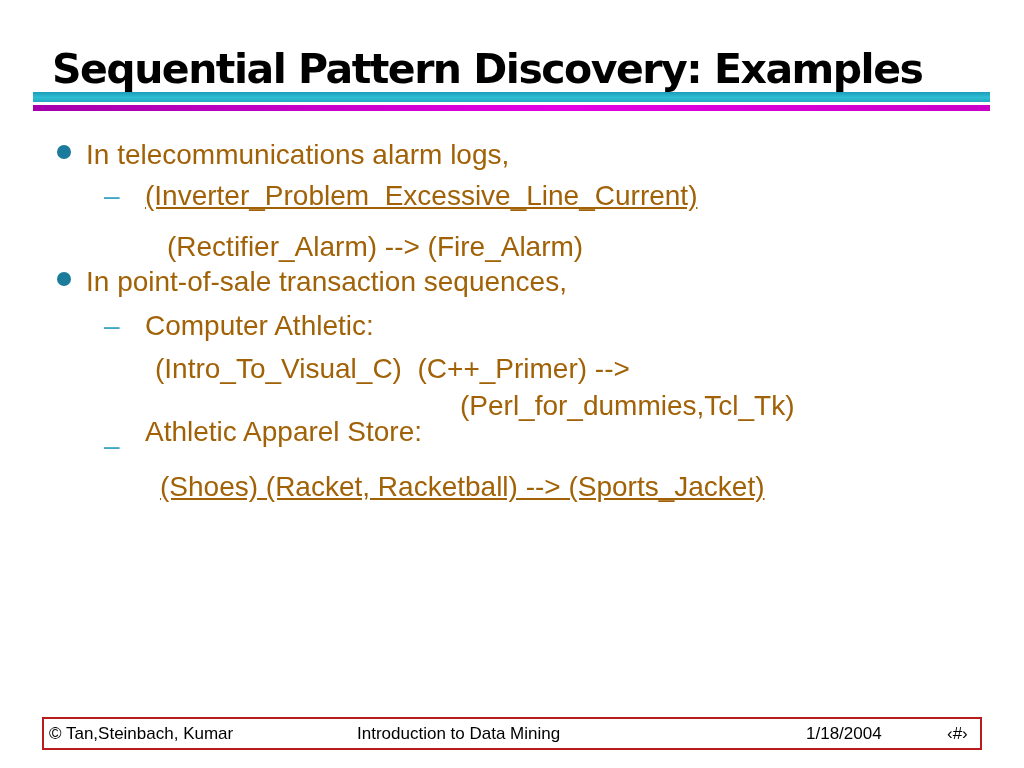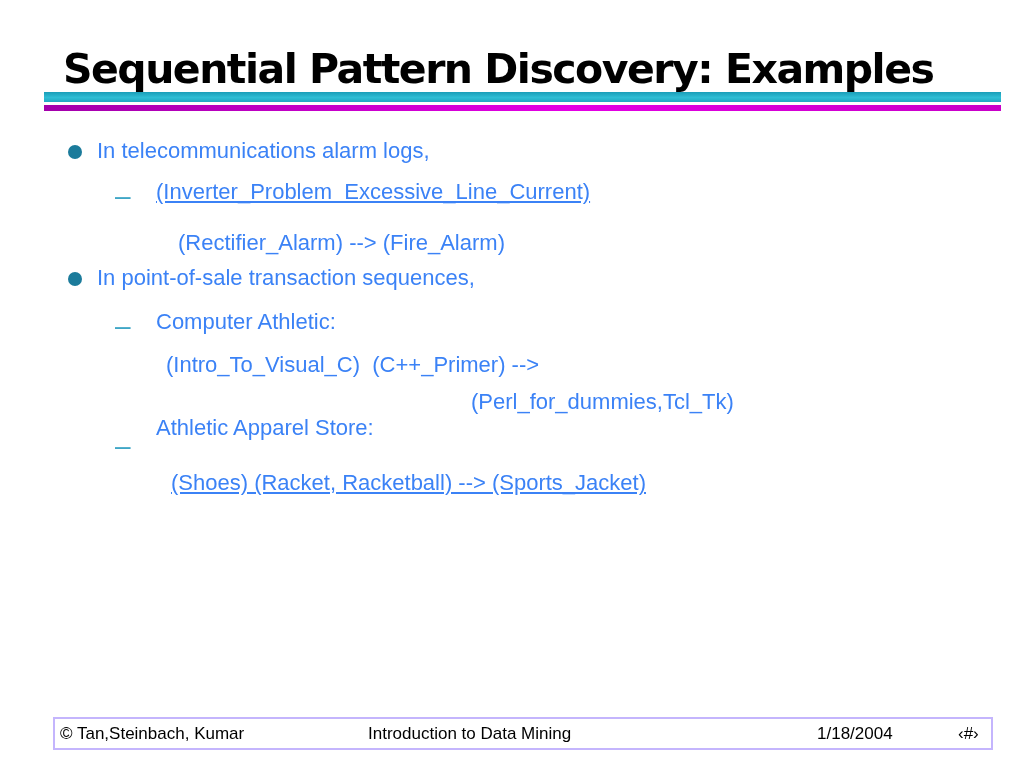--- a/index.html
+++ b/index.html
@@ -3,21 +3,21 @@
 <meta charset="utf-8">
 <style>
   html, body { margin: 0; padding: 0; }
   body {
     width: 1024px; height: 768px;
     background: #ffffff;
     font-family: "Liberation Sans", sans-serif;
     position: relative;
     overflow: hidden;
   }
-  .slide { position: absolute; inset: 0; margin-left: 11px; }
+  .slide { position: absolute; inset: 0; }
 
   .slide-title {
     position: absolute;
     left: 52px; top: 18px;
     font-family: "DejaVu Sans", sans-serif;
     font-weight: bold;
     font-size: 41px;
     letter-spacing: -1.5px;
     color: #000000;
     white-space: nowrap;
@@ -28,22 +28,22 @@
     top: 92px; height: 10px;
     background: linear-gradient(180deg, #1a9db8 0%, #2fbdd4 55%, #21a9c2 100%);
   }
   .bar-magenta {
     top: 105px; height: 6px;
     background: linear-gradient(90deg, #a300ab 0%, #e400e4 55%, #c800c8 100%);
   }
 
   .line {
     position: absolute;
-    font-size: 22px;
-    color: #3b82f6;
+    font-size: 28px;
+    color: #a16207;
     white-space: pre;
     line-height: 1.2;
     text-align: right;
   }
   .dot {
     position: absolute;
     left: 57px;
     width: 14px; height: 14px;
     border-radius: 50%;
     background: #1b7b9b;
@@ -69,21 +69,21 @@
   .t5 { top: 309px; left: 145px; }
   .t6 { top: 352px; left: 155px; }
   .t7 { top: 389px; left: 460px; }
   .t8 { top: 415px; left: 145px; }
   .t9 { top: 470px; left: 160px; text-decoration: underline; }
 
   .footer-box {
     position: absolute;
     left: 42px; top: 717px;
     width: 940px; height: 33px;
-    border: 2px solid #c4b5fd;
+    border: 2px solid #b91c1c;
     box-sizing: border-box;
     background: #ffffff;
   }
   .footer-box span {
     position: absolute;
     top: 5px;
     font-size: 17px;
     color: #000000;
     white-space: pre;
   }

